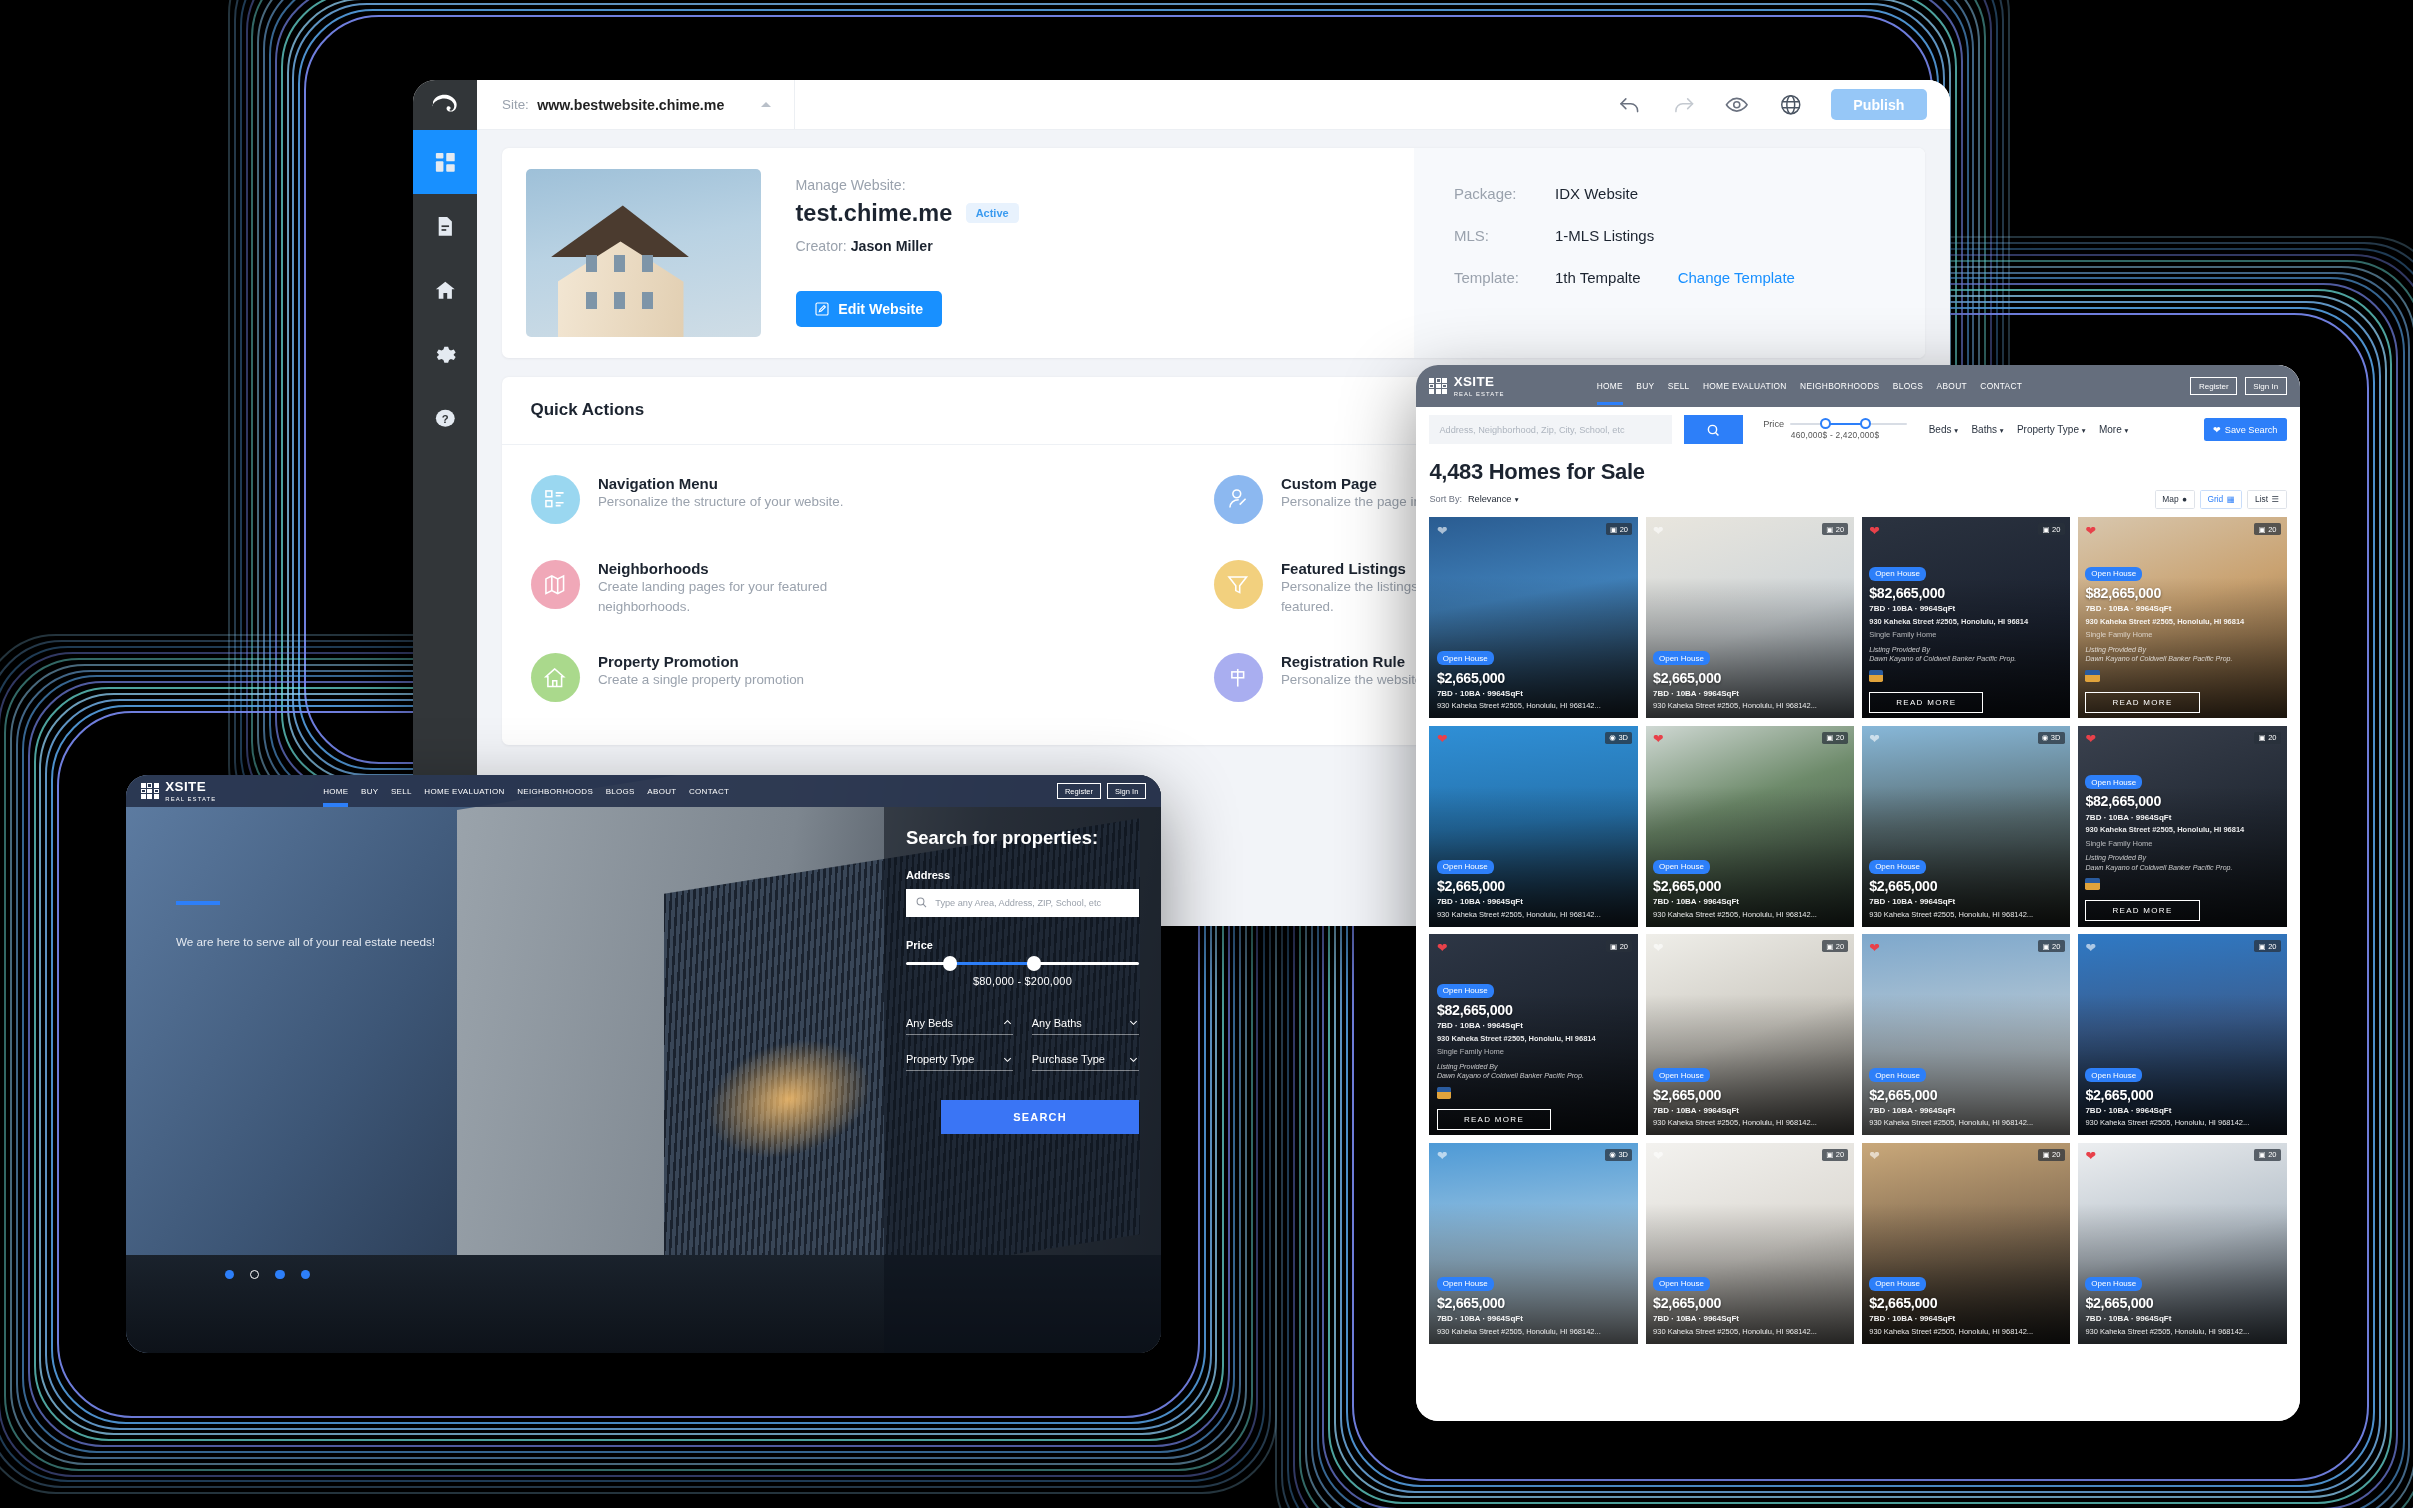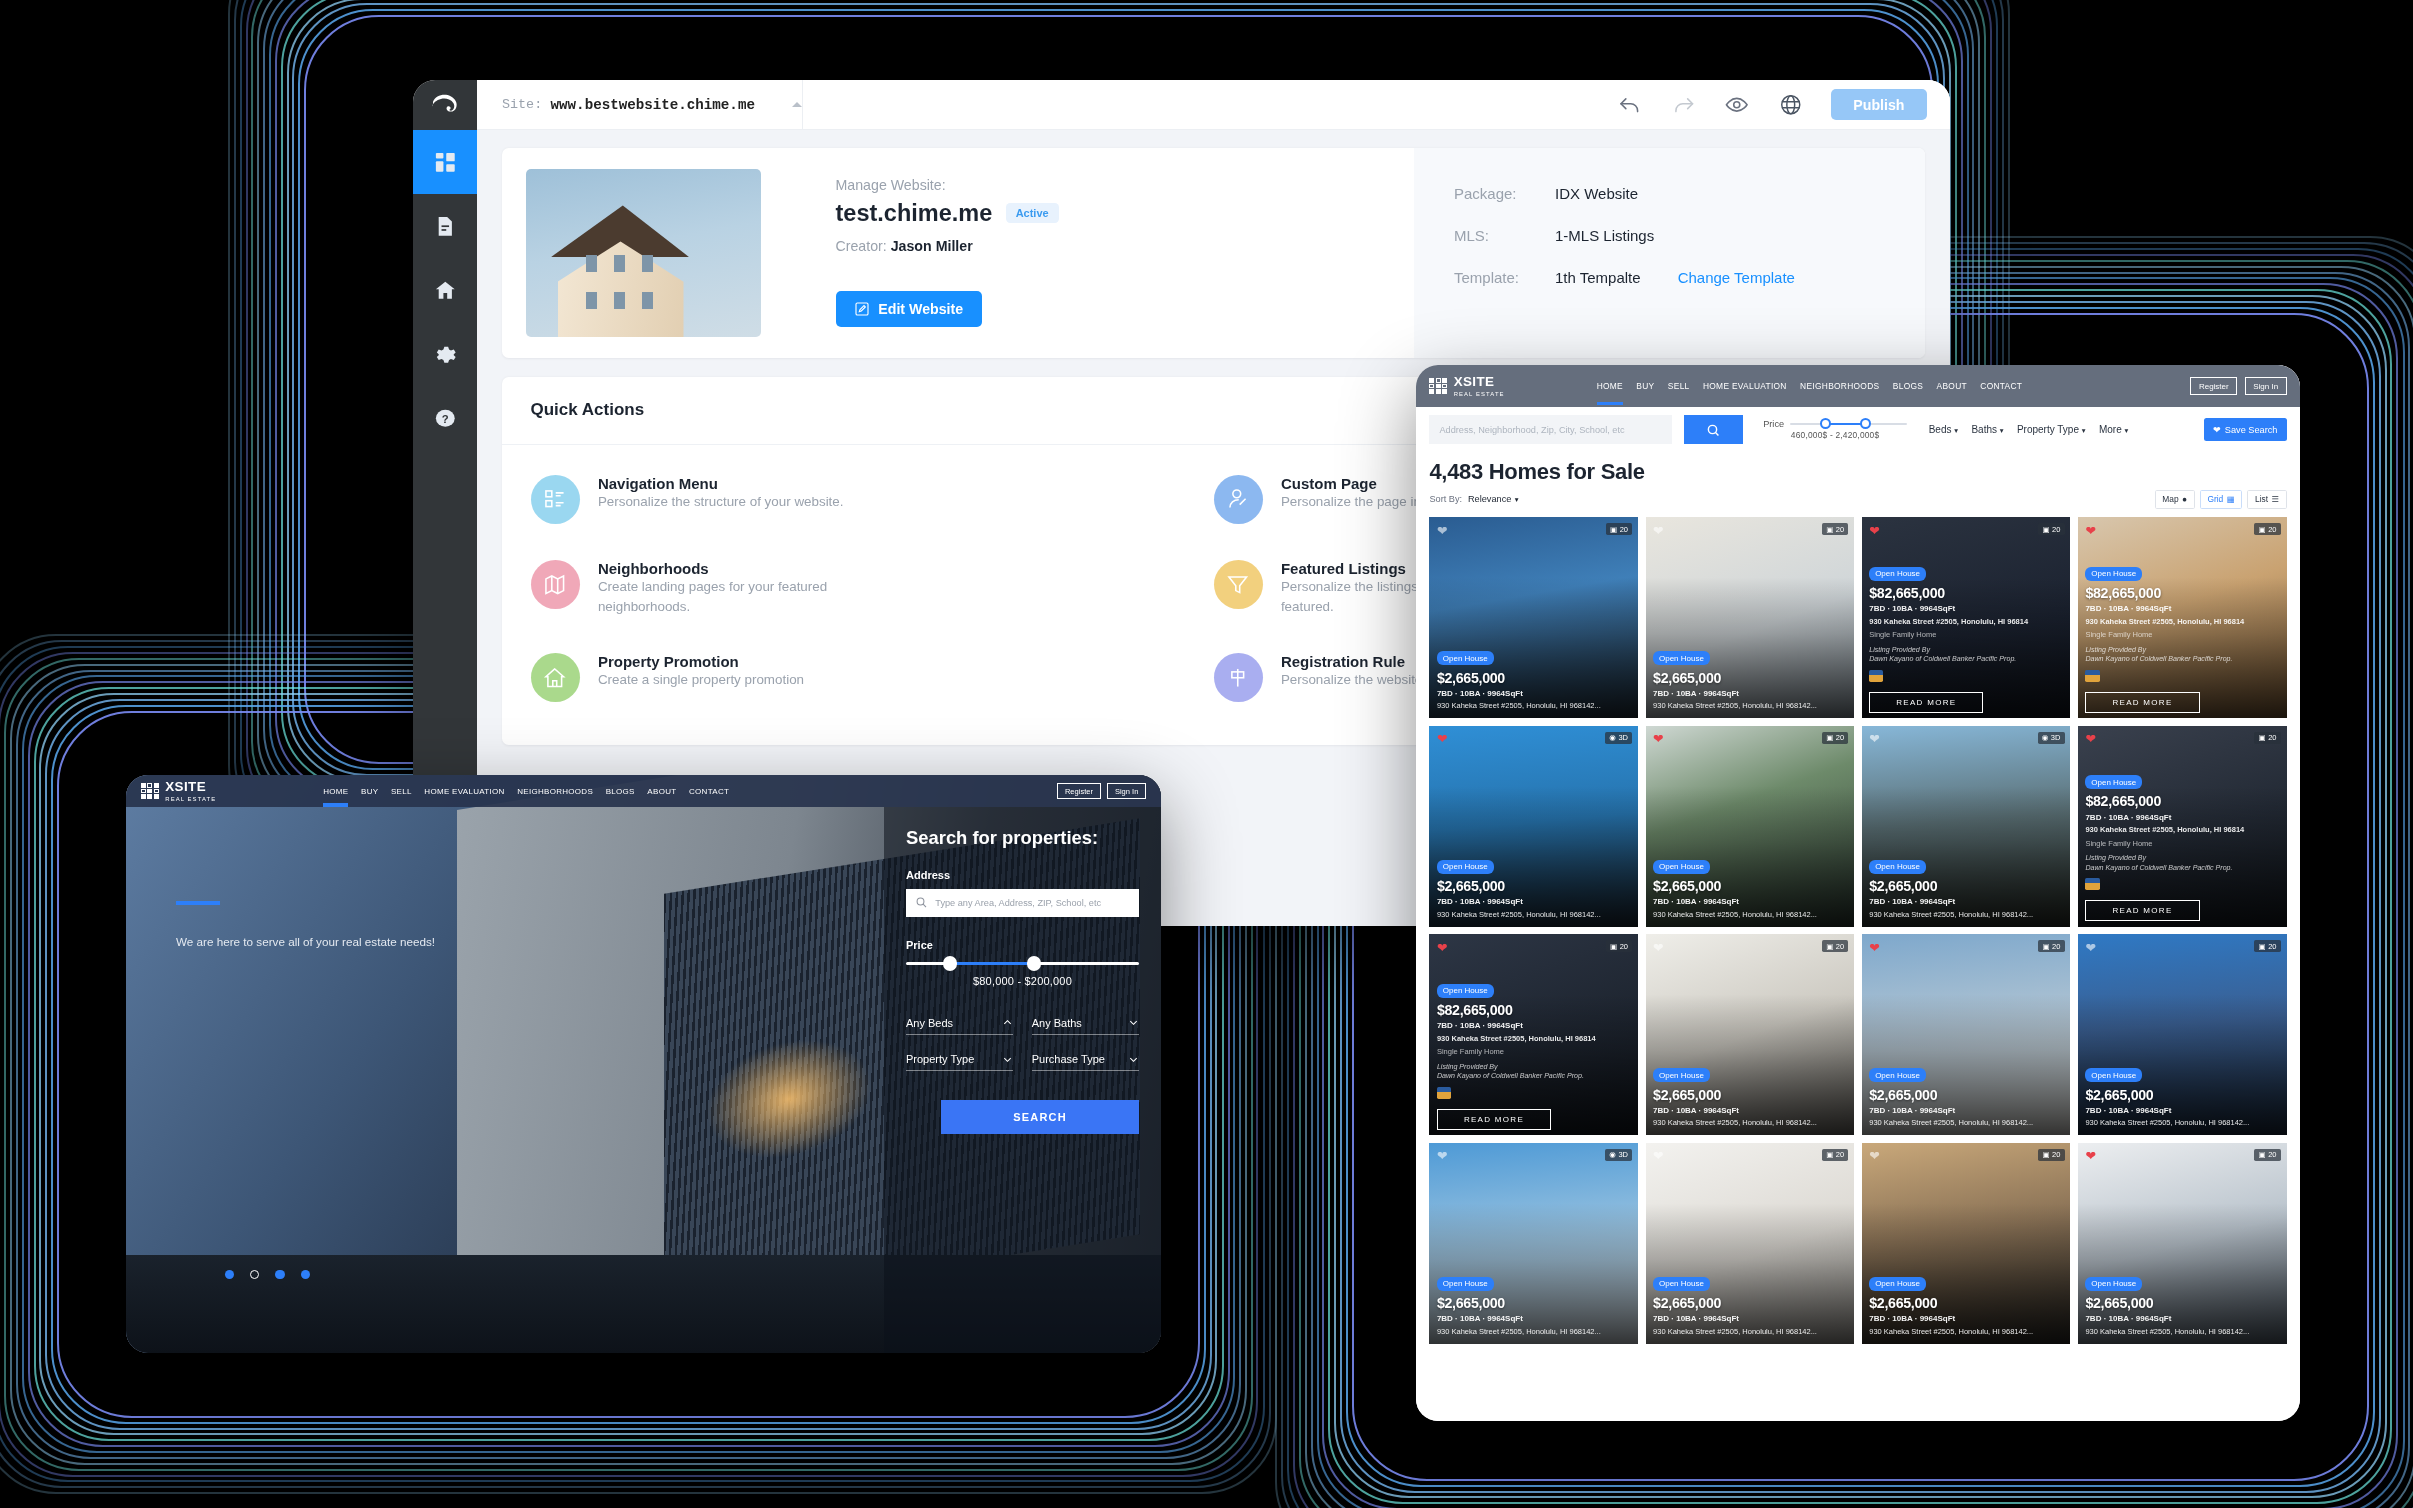--- a/index.html
+++ b/index.html
@@ -23,34 +23,34 @@
   .side-logo svg { width:32px; height:32px; }
   .side-item { height:64px; display:flex; align-items:center; justify-content:center;
                color:#d6dde6; }
   .side-item.active { background:#1890ff; }
   .side-item svg { width:22.6px; height:22.6px; fill:#e4eaf1; }
 
   .dash-body { position:absolute; left:64px; top:0; right:0; bottom:0; background:#f2f4f8; }
   .dash-top { height:50px; background:#fff; display:flex; align-items:center;
               border-bottom:0.8px solid #eceff3; }
   .site-sel { display:flex; align-items:center; gap:8.4px; padding-left:25px; min-width:318px;
-              height:50px; border-right:0.8px solid #eceff3;font-family:Liberation Mono, monospace; }
+              height:50px; border-right:0.8px solid #eceff3; }
   .site-lbl { color:#9aa2ad; font-size:13.4px; }
   .site-val { color:#222; font-size:14.2px; font-weight:600; }
   .caret-up { width:0;height:0;border-left:5px solid transparent;border-right:5px solid transparent;
               border-bottom:5.9px solid #b9c0c9; margin-left:28.5px; }
   .top-right { margin-left:auto; display:flex; align-items:center; gap:28.5px; padding-right:23.5px; }
   .tb-ico { width:25px; height:25px; display:flex; align-items:center; justify-content:center; }
   .tb-ico svg { width:23.5px; height:23.5px; }
   .publish-btn { background:#96c7f7; color:#fff; font-size:14.2px; font-weight:600;
                  border:none; border-radius:5px; padding:7.5px 22px; cursor:pointer; }
 
   .card { background:#fff; border-radius:6.7px; margin:18.4px 25px; box-shadow:0 0.8px 2.5px rgba(16,24,40,.06); }
 
-  .mw-card { display:flex; height:210px; overflow:hidden;gap:40px; }
+  .mw-card { display:flex; height:210px; overflow:hidden; }
   .mw-photo { width:235px; height:168px; margin:21px 0 21px 23.5px; border-radius:5px;
               background:linear-gradient(170deg,#9ec0d8 0%,#b9d2e3 45%,#cfdde6 100%);
               position:relative; overflow:hidden; flex:none; }
   .roof { position:absolute; left:32px; bottom:0; width:126px; height:96px;
           background:linear-gradient(100deg,#f3e7d4,#e2cfb2);
           clip-path:polygon(50% 0,100% 42%,100% 100%,0 100%,0 42%); }
   .roof2 { position:absolute; left:25px; bottom:80px; width:139px; height:52px;
            background:#4b3b2f; clip-path:polygon(52% 0,100% 100%,0 100%); }
   .win-sq { position:absolute; background:#7e95a8; }
   .mw-info { padding:28.5px 0 0 35px; flex:1; }

